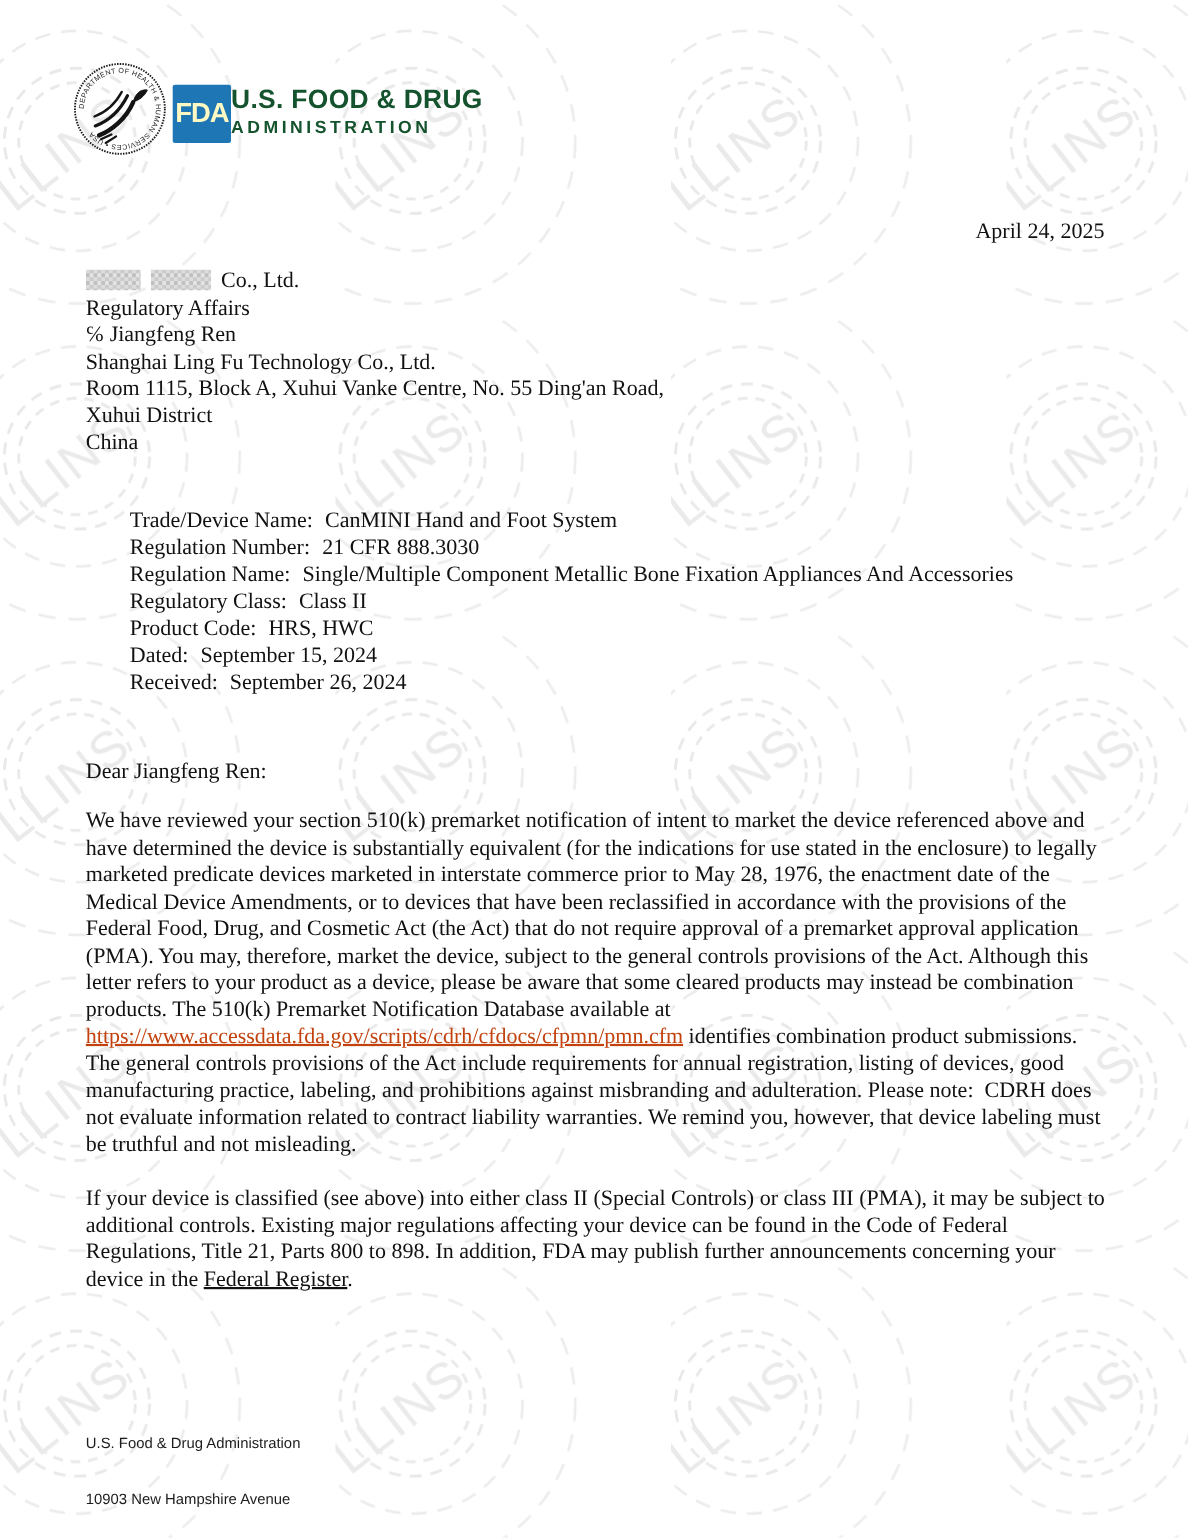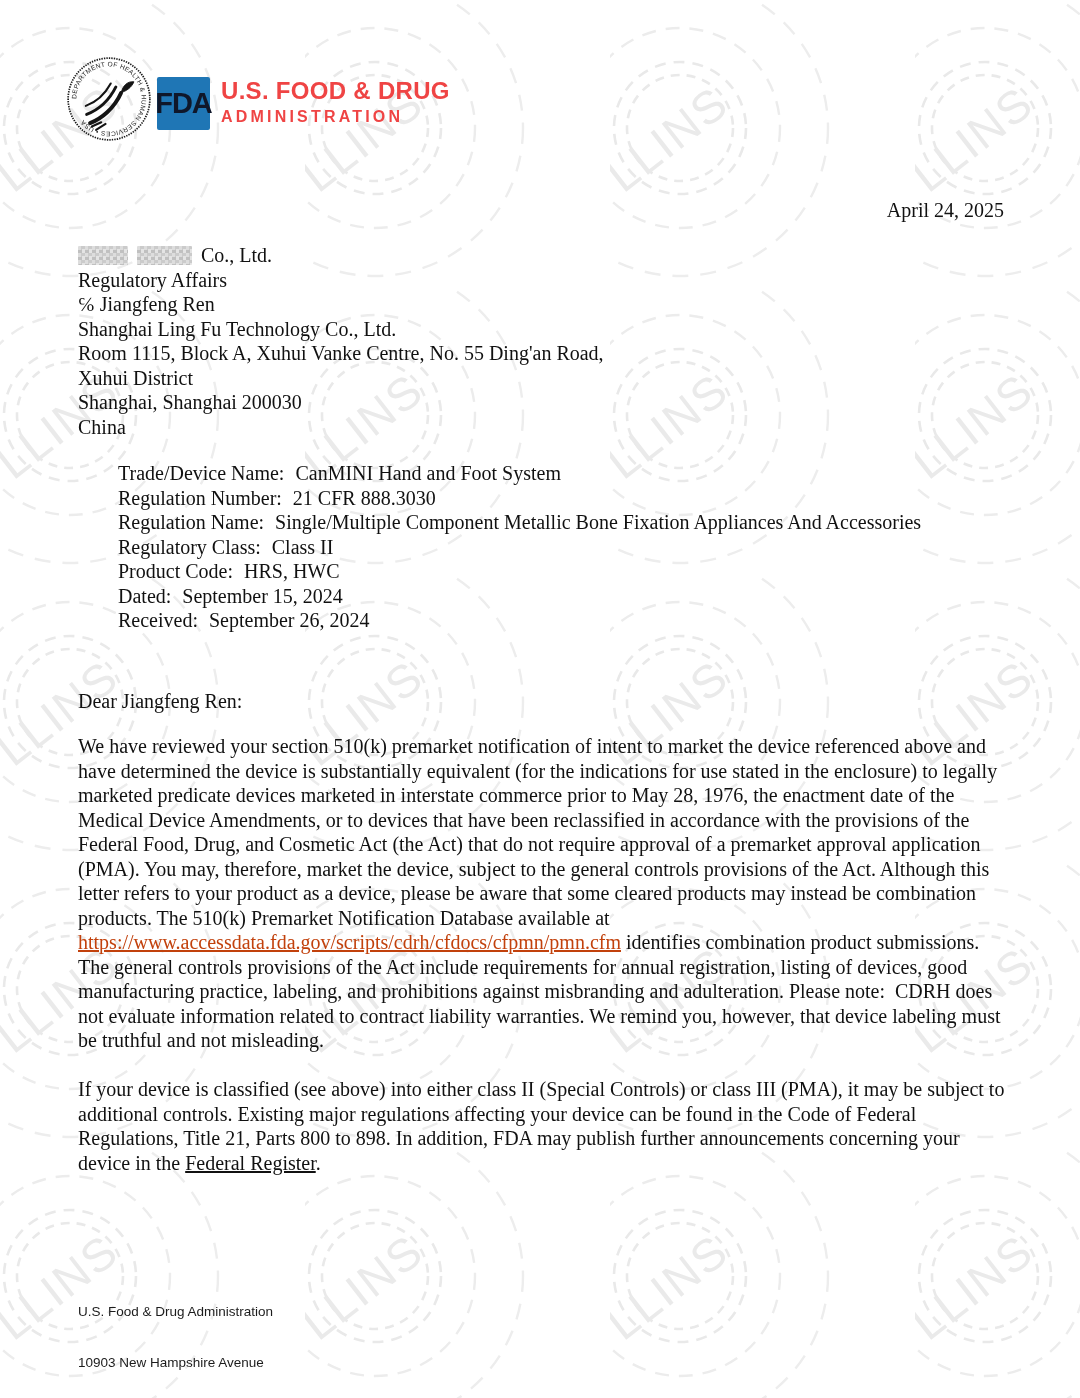--- a/index.html
+++ b/index.html
@@ -14,24 +14,24 @@
   #watermark-layer { position:absolute; left:0; top:0; z-index:0; }
 
   
   #hhs-seal { left:66px; top:56px; width:86px; height:86px; }
   #fda-lockup { left:157px; top:77px; display:flex; align-items:flex-start; z-index:2; }
   .fda-box {
     width:53px; height:53px; background:#1f76b5; border-radius:2px;
     display:flex; align-items:center; justify-content:center;
   }
   .fda-box span {
-    color:#0f172a; font-family:"Liberation Sans", sans-serif; font-weight:bold;
-    font-size:29px; letter-spacing:-1px;
+    color:#fef9c3; font-family:"Liberation Sans", sans-serif; font-weight:bold;
+    font-size:25px; letter-spacing:-1px;
   }
-  .fda-words { margin-left:11px; padding-top:1px; font-family:"Liberation Sans", sans-serif; color:#ef4444; }
+  .fda-words { padding-top:1px; font-family:"Liberation Sans", sans-serif; color:#14532d; }
   .fda-title { font-size:24px; font-weight:bold; letter-spacing:0.3px; line-height:26px; white-space:nowrap; }
   .fda-subtitle { font-size:16px; font-weight:bold; letter-spacing:3.2px; margin-top:4px; white-space:nowrap; }
 
   
   .serif { font-size:20px; line-height:24.5px; }
   #date-line { top:198px; right:76px; text-align:right; z-index:1; }
   #address-block { left:78px; top:243px; z-index:1; }
   .redact-blob {
     display:inline-block; height:19px; vertical-align:-3px; border-radius:1px;
     background-image: conic-gradient(#cbcbcb 25%, #e4e4e4 25% 50%, #c0c0c0 50% 75%, #dddddd 75%);
@@ -108,21 +108,20 @@
 
 <div id="date-line" class="abs serif">April 24, 2025</div>
 
 <div id="address-block" class="abs serif">
   <div><span class="redact-blob blob-a"></span><span class="redact-blob blob-b"></span><span>Co., Ltd.</span></div>
   <div>Regulatory Affairs</div>
   <div>℅ Jiangfeng Ren</div>
   <div>Shanghai Ling Fu Technology Co., Ltd.</div>
   <div>Room 1115, Block A, Xuhui Vanke Centre, No. 55 Ding'an Road,</div>
   <div>Xuhui District</div>
-  <div>Shanghai, Shanghai 200030</div>
   <div>China</div>
 </div>
 
 <div id="re-block" class="abs serif">
   <div class="re-row"><span>Trade/Device Name:</span><span class="re-val">CanMINI Hand and Foot System</span></div>
   <div class="re-row"><span>Regulation Number:</span><span class="re-val">21 CFR 888.3030</span></div>
   <div class="re-row"><span>Regulation Name:</span><span class="re-val">Single/Multiple Component Metallic Bone Fixation Appliances And Accessories</span></div>
   <div class="re-row"><span>Regulatory Class:</span><span class="re-val">Class II</span></div>
   <div class="re-row"><span>Product Code:</span><span class="re-val">HRS, HWC</span></div>
   <div class="re-row"><span>Dated:</span><span class="re-val">September 15, 2024</span></div>

